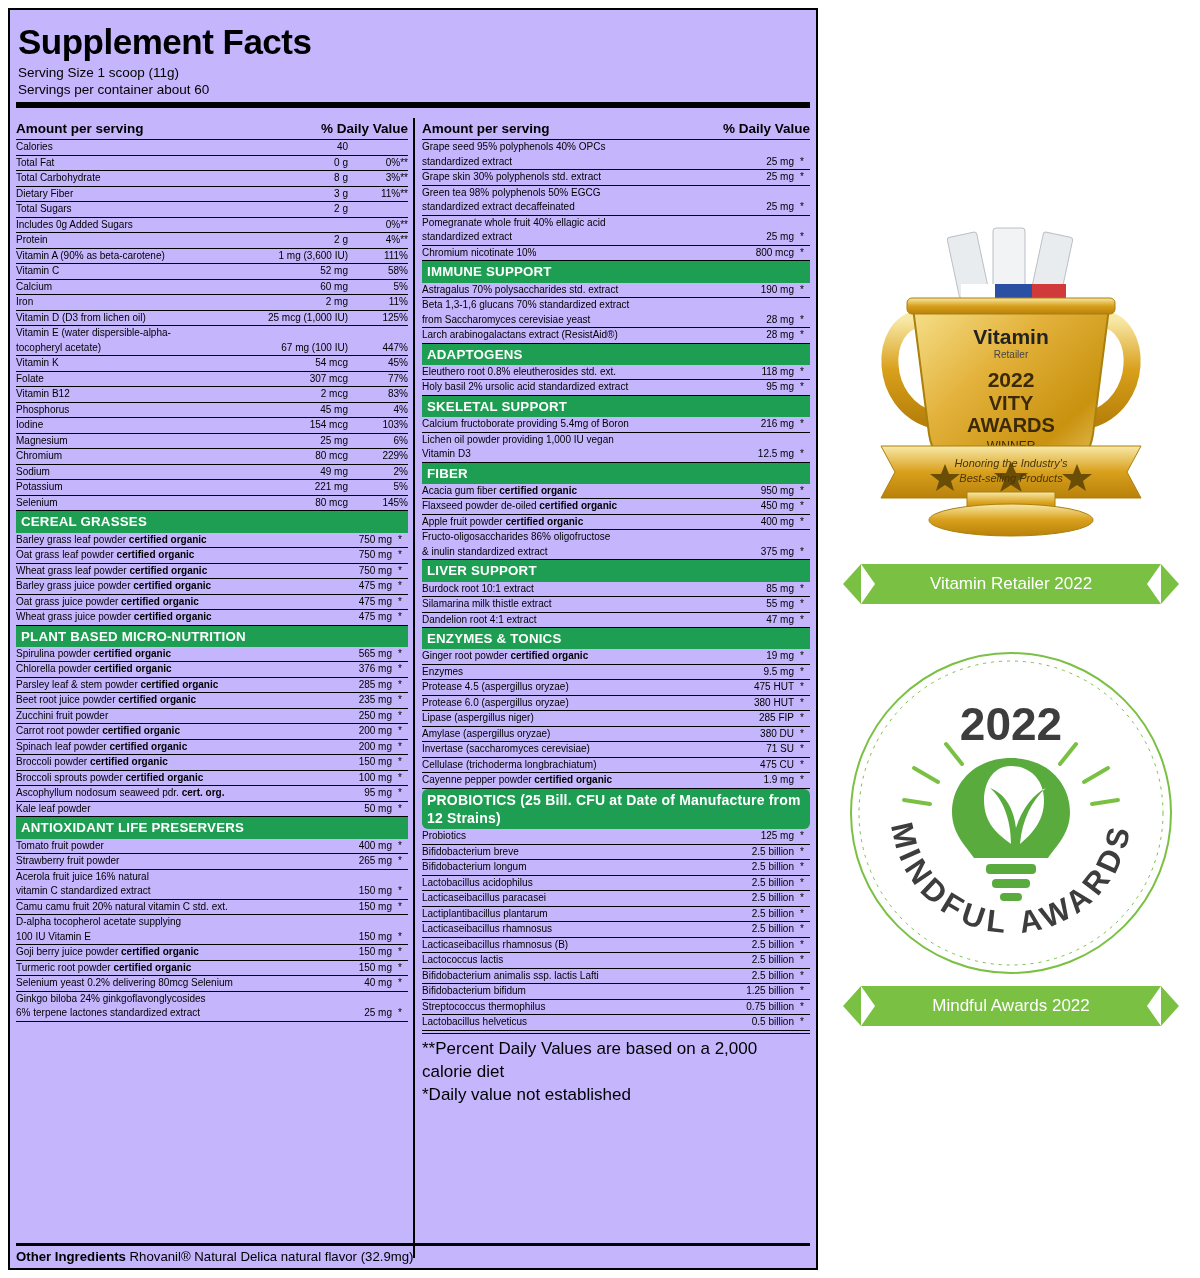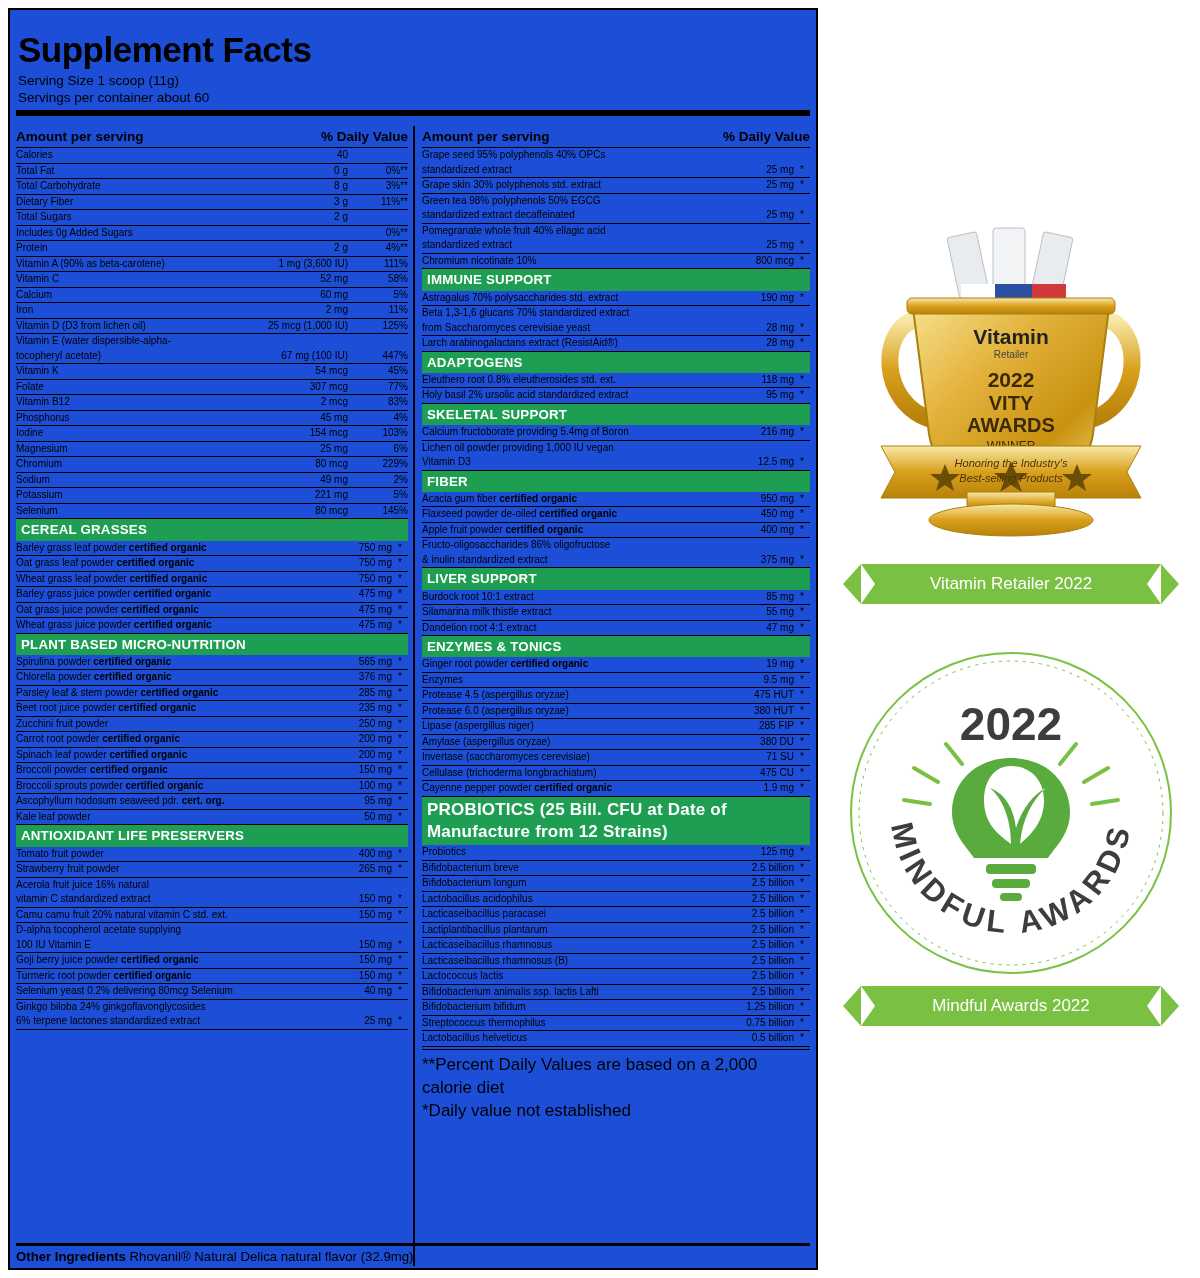--- a/index.html
+++ b/index.html
@@ -15,22 +15,22 @@
     height: 1278px;
     overflow: hidden;
   }
 
   
   #panel {
     position: absolute;
     left: 8px; top: 8px;
     width: 810px; height: 1262px;
     border: 2px solid #000;
-    background: #1d4ed8;
-    padding: 20px 6px 0 6px;
+    background: #c4b5fd;
+    padding: 12px 6px 0 6px;
   }
   #title {
     font-size: 35px;
     font-weight: bold;
     letter-spacing: -0.5px;
     line-height: 1.05;
     margin: 2px 0 3px 2px;
   }
   .serving {
     font-size: 13.5px;
@@ -89,21 +89,21 @@
   .sect {
     background: #1e9e52;
     color: #fff;
     font-weight: bold;
     font-size: 13.3px;
     letter-spacing: 0.2px;
     padding: 2px 0 2px 5px;
     margin: 0;
     line-height: 1.3;
   }
-  .sect.small { font-size: 17px; }
+  .sect.small { font-size: 14px; border-radius: 6px; }
 
   .footnotes {
     font-size: 17px;
     line-height: 1.35;
     padding-top: 4px;
     border-top: 1.5px solid #000;
     margin-top: 2px;
   }
   #other {
     position: absolute;

